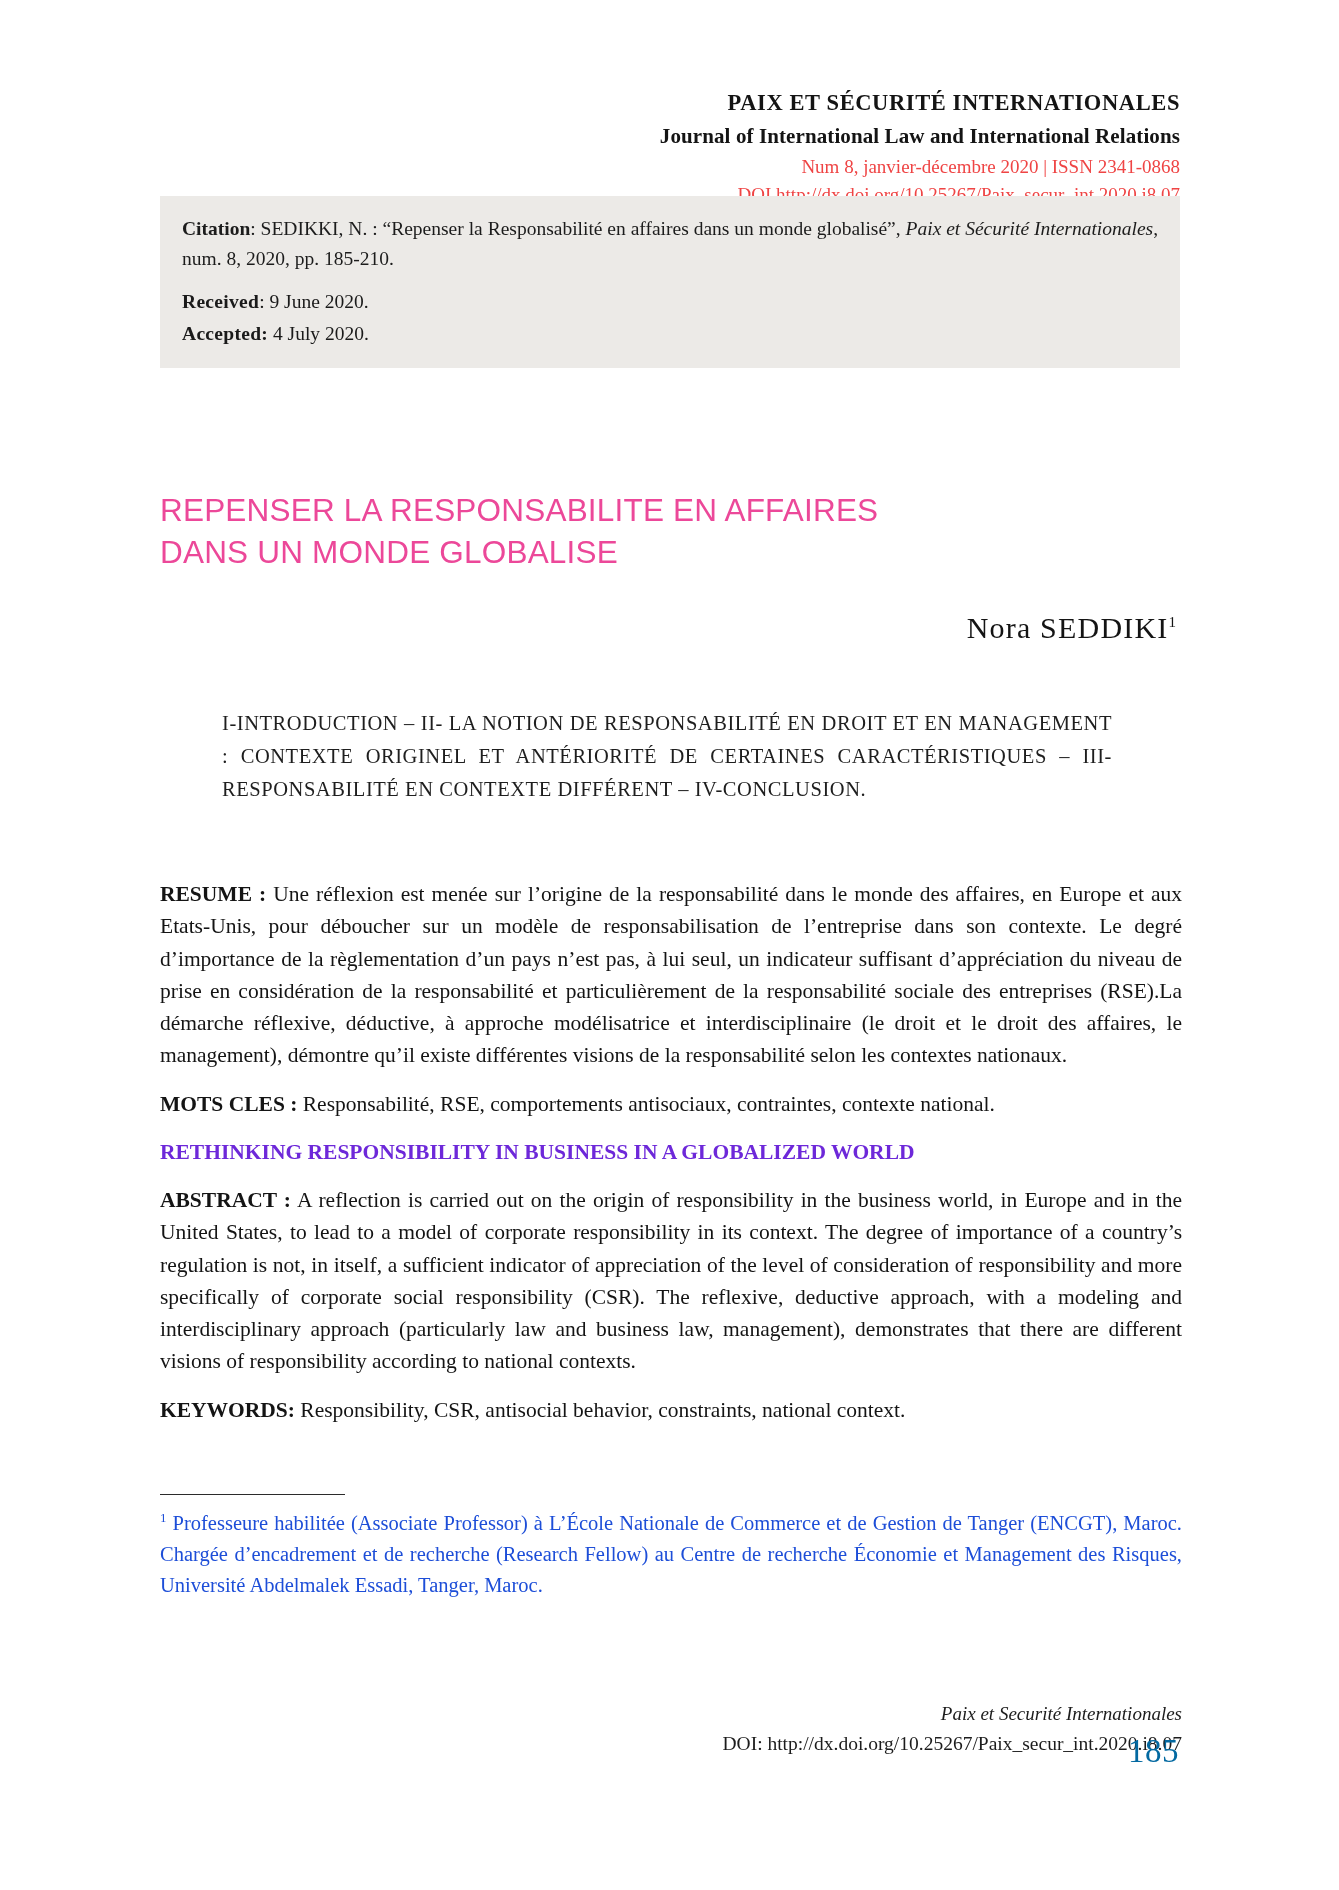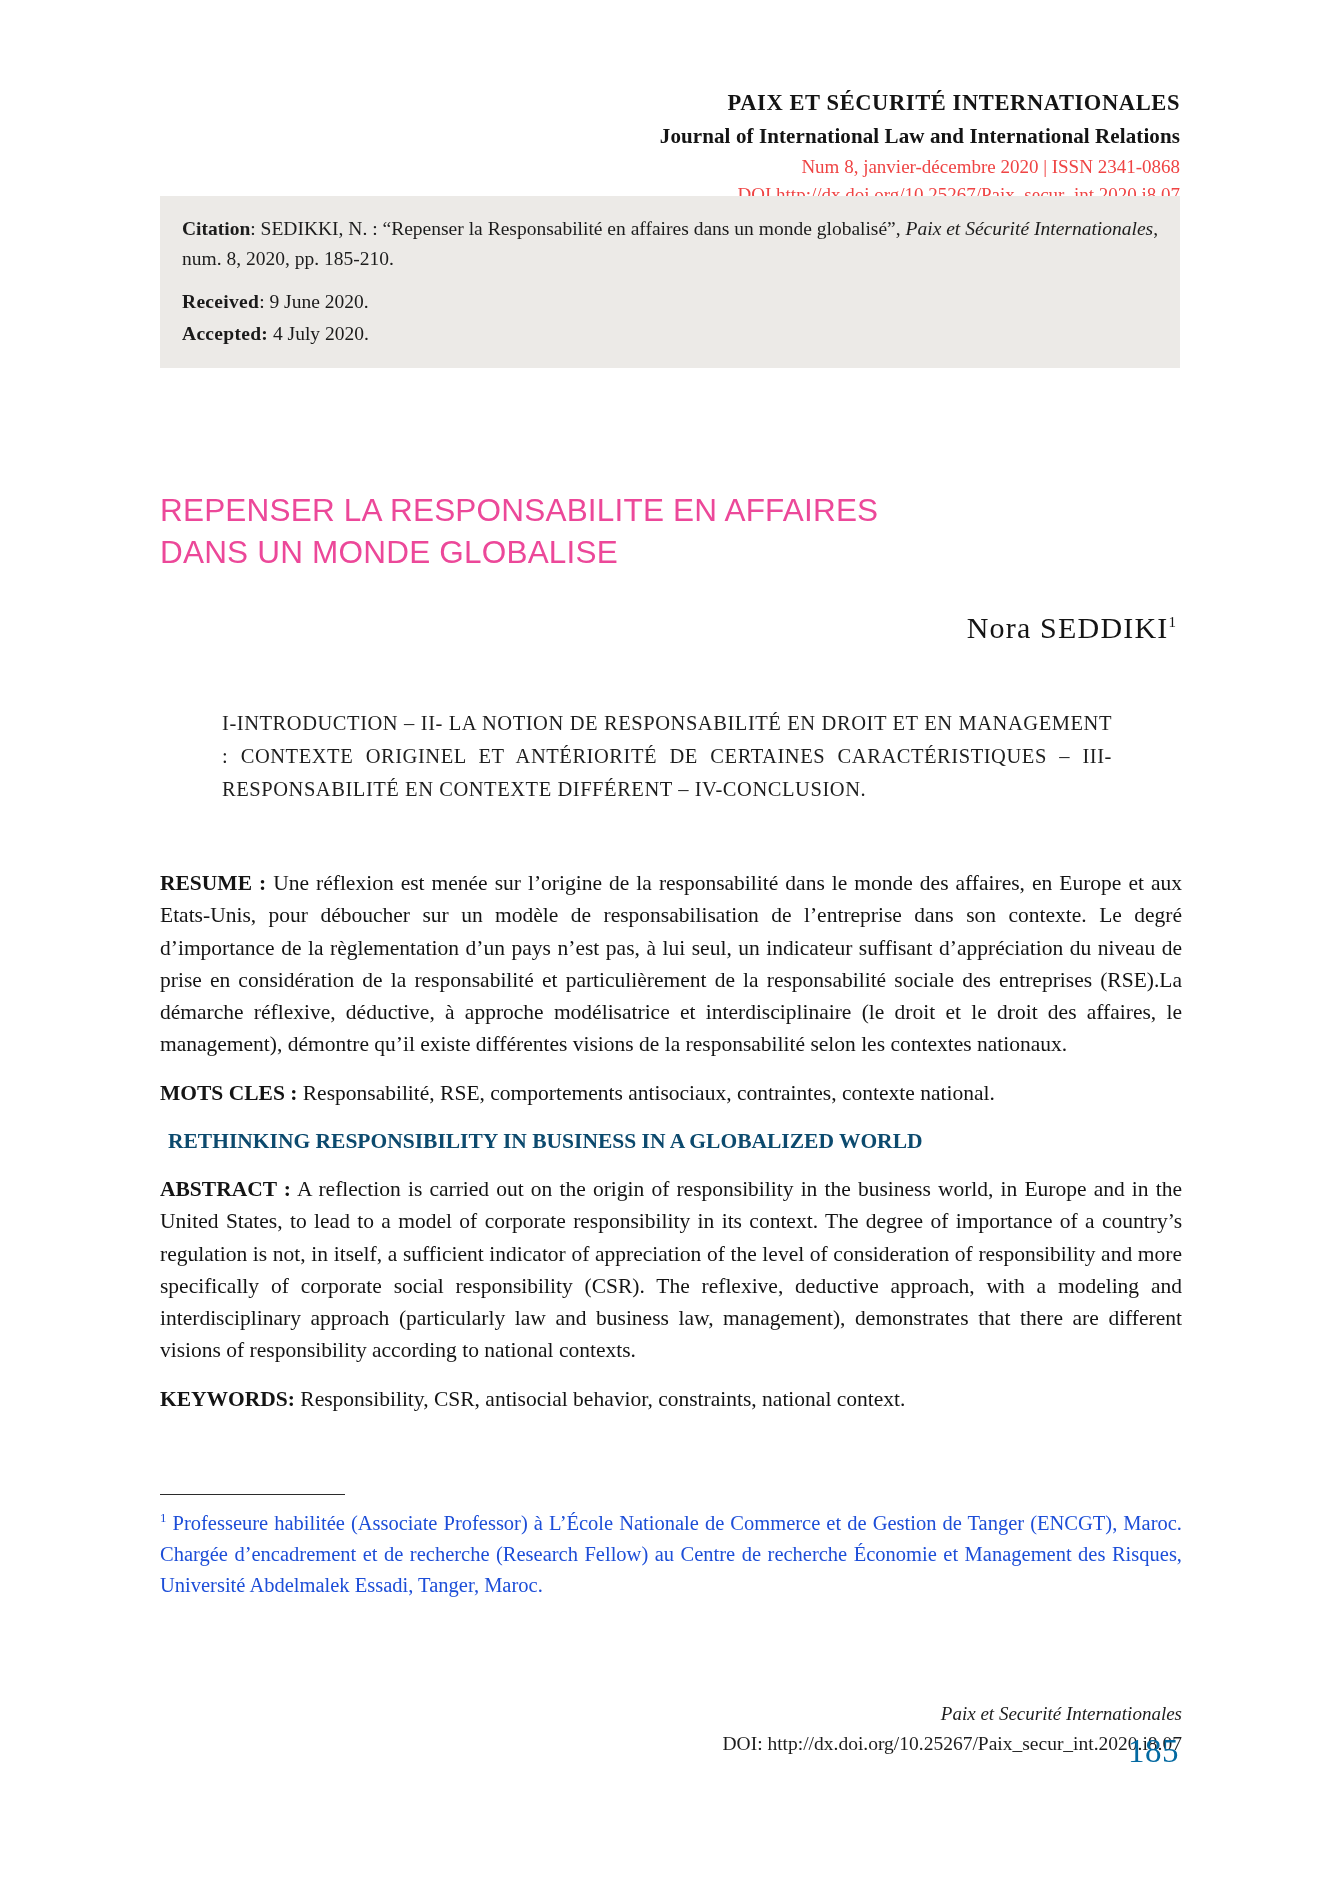--- a/index.html
+++ b/index.html
@@ -140,29 +140,29 @@
     left: 160px;
     top: 866px;
     width: 1022px;
   }
   .para {
     font-size: 21.5px;
     line-height: 1.50;
     text-align: justify;
     text-justify: inter-word;
     color: #141414;
-    margin: 1px 0 16px 0;
+    margin: 12px 0 16px 0;
   }
   .para b { font-weight: bold; }
   .heading-en {
     font-size: 21.5px;
     font-weight: bold;
     line-height: 1.5;
-    margin: 0 0 16px 8px;
-    color: #0c4a6e;
+    margin: 0 0 16px 0;
+    color: #6d28d9;
   }
 
   
   .footnote-rule {
     position: absolute;
     left: 160px;
     top: 1494px;
     width: 185px;
     height: 1px;
     background: #2b2b2b;

